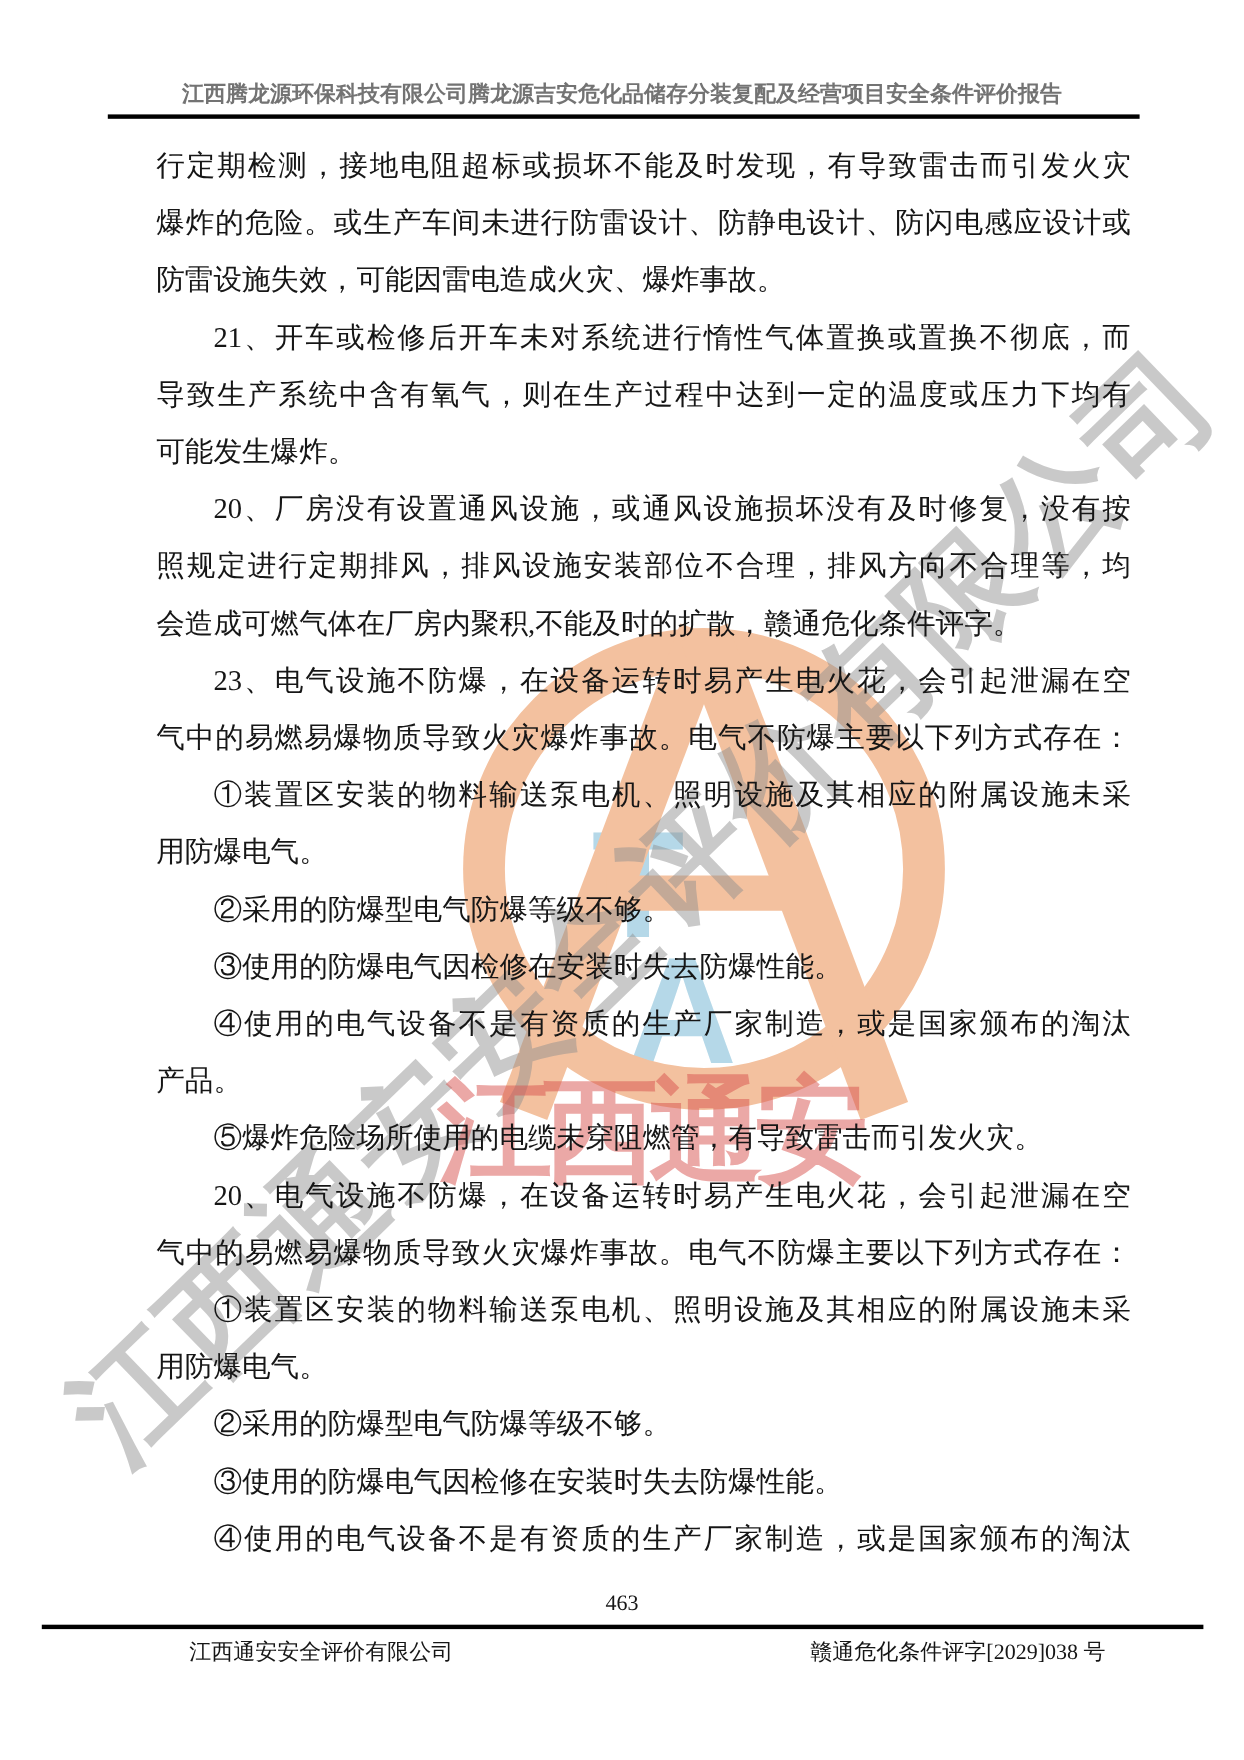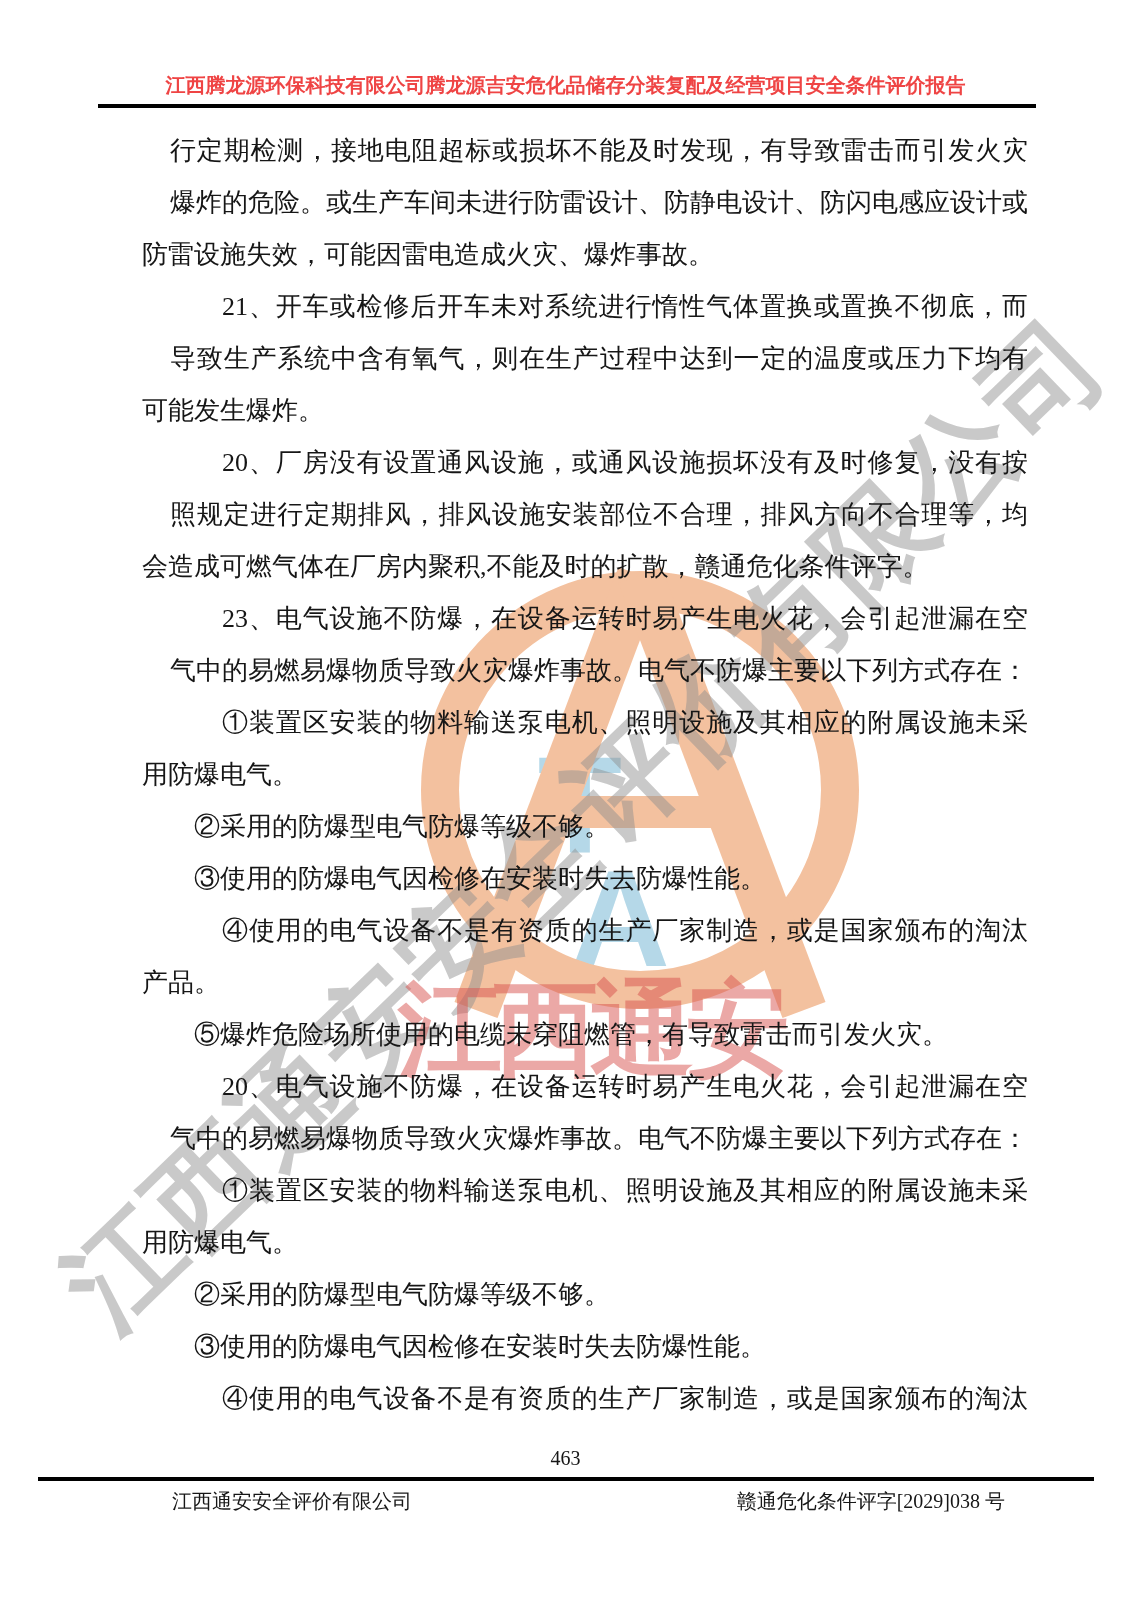--- a/index.html
+++ b/index.html
@@ -12,21 +12,21 @@
   html,body{margin:0;padding:0;background:#e8e8e8;}
   .page{
     position:relative;width:1131px;height:1600px;background:#ffffff;
     margin:0 auto;overflow:hidden;
     font-family:"Liberation Serif","DejaVu Serif",serif;color:var(--ink);
   }
   
   .header-title{
     position:absolute;top:72px;left:0;width:100%;
     text-align:center;font-size:20px;font-weight:bold;letter-spacing:0;
-    color:#ef4444;z-index:3;
+    color:#737373;z-index:3;
   }
   .header-rule{
     position:absolute;top:104px;left:98px;width:938px;height:4px;
     background:#000;z-index:3;
   }
   
   .wm-logo{position:absolute;left:0;top:0;width:1131px;height:1600px;z-index:1;opacity:.95;}
   .wm-ring{fill:none;stroke:var(--wm-orange);stroke-width:38;}
   .wm-a-stroke{fill:none;stroke:var(--wm-orange);stroke-width:46;}
   .wm-a-bar{fill:none;stroke:var(--wm-orange);stroke-width:32;}
@@ -44,21 +44,21 @@
     font-size:104px;font-weight:bold;letter-spacing:-8px;line-height:1;
     color:var(--wm-red);opacity:.5;white-space:nowrap;
     font-family:"Liberation Serif","DejaVu Serif",serif;
   }
   
   .doc-body{
     position:absolute;left:142px;top:125px;width:886px;z-index:4;
     font-size:26px;line-height:52px;color:var(--ink);
   }
   .line{height:52px;overflow:hidden;word-break:break-all;}
-  .jline{text-align:justify;text-align-last:justify;margin-left:28px;}
+  .jline{text-align:justify;text-align-last:justify;}
   .lline{text-align:right;text-align-last:left;}
   .indent{text-indent:52px;}
   
   .pagenum{
     position:absolute;top:1447px;left:0;width:100%;text-align:center;
     font-size:20px;z-index:4;
   }
   .footer-rule{
     position:absolute;top:1477px;left:38px;width:1056px;height:4px;
     background:#000;z-index:4;

